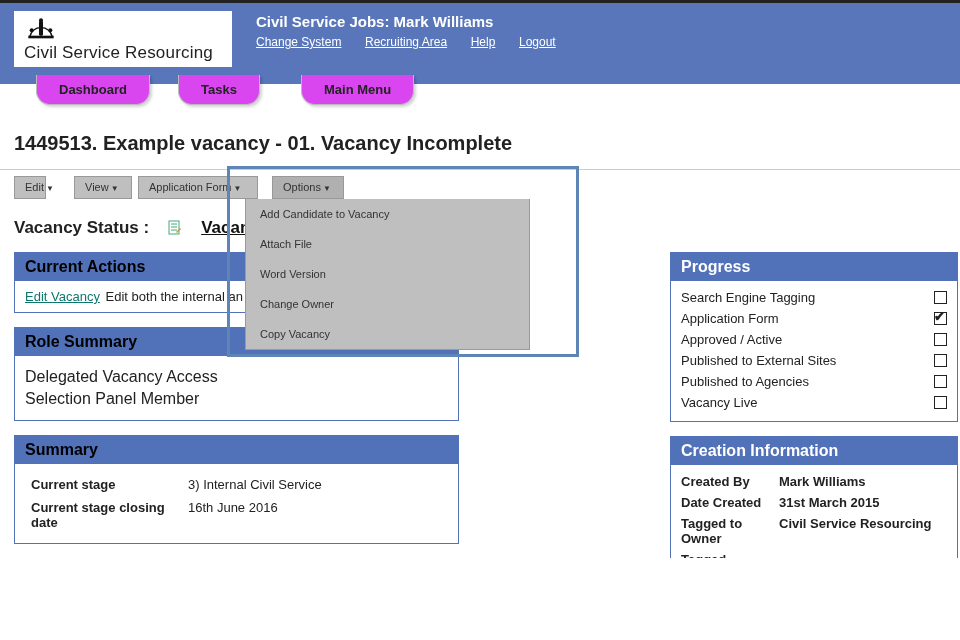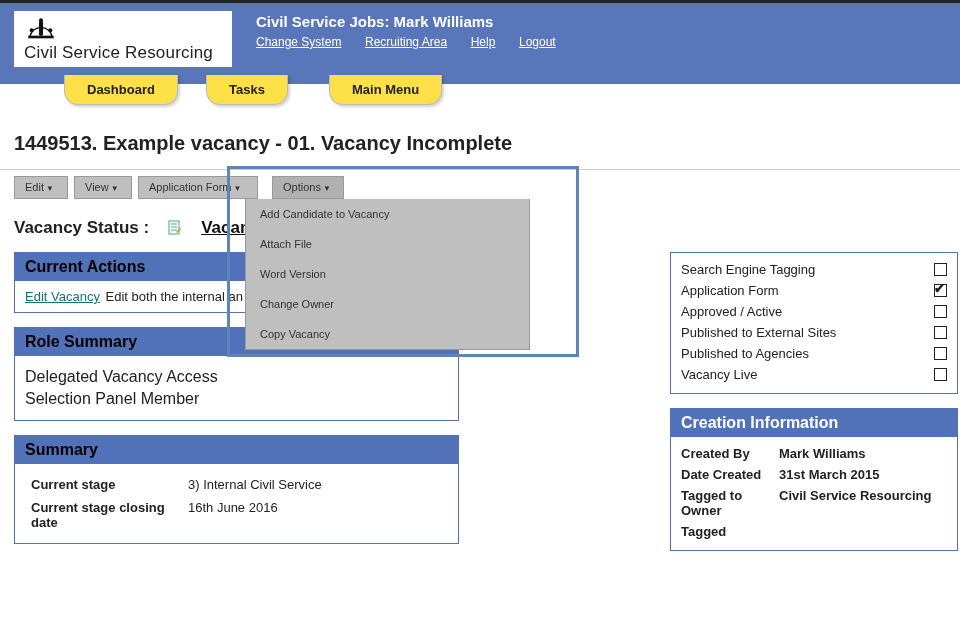--- a/index.html
+++ b/index.html
@@ -6,21 +6,21 @@
   body { font-family: Arial, Helvetica, sans-serif; font-size: 13px; color: #222; background: #fff; width: 960px; }
   .topbar { background: #5976ba; border-top: 3px solid #222; padding: 8px 14px 18px 14px; display: flex; align-items: flex-start; gap: 24px; }
   .logo-box { background: #fff; padding: 6px 10px 4px 10px; height: 56px; width: 218px; display: flex; flex-direction: column; justify-content: center; }
   .logo-crest { display: flex; align-items: center; gap: 6px; }
   .logo-crest svg { width: 34px; height: 24px; }
   .logo-text { font-size: 17px; color: #222; letter-spacing: 0.2px; margin-top: 2px; }
   .topbar-right { padding-top: 2px; color: #fff; font-size: 13px; }
   .topbar-title { font-weight: bold; font-size: 15px; margin-bottom: 4px; }
   .topbar-links a { color: #fff; text-decoration: underline; margin-right: 20px; font-size: 12px; cursor: pointer; }
   .tabsrow { background: #fff; position: relative; padding: 0 14px; height: 26px; border-bottom: 1px solid #fff; margin-top: -1px; }
-  .tab { position: absolute; top: -9px; height: 30px; background: #fde047; border: 1px solid #bbb; border-top: none; border-radius: 0 0 14px 14px; padding: 7px 22px 0 22px; font-size: 13px; font-weight: bold; cursor: pointer; box-shadow: 2px 2px 3px rgba(0,0,0,0.18); margin-left: 28px; }
+  .tab { position: absolute; top: -9px; height: 30px; background: #d946ef; border: 1px solid #bbb; border-top: none; border-radius: 0 0 14px 14px; padding: 7px 22px 0 22px; font-size: 13px; font-weight: bold; cursor: pointer; box-shadow: 2px 2px 3px rgba(0,0,0,0.18); }
   .content { padding: 14px 14px 0 14px; }
   .page-title { font-size: 20px; font-weight: bold; margin: 8px 0 14px 0; }
   .hr1 { height: 1px; background: #ccc; margin: 6px -14px 0 -14px; }
   .toolbar-wrap { position: relative; margin-top: 6px; margin-bottom: 18px; height: 24px; }
   .toolbar-btn { position: absolute; top: 0; height: 23px; background: #bfbfbf; border: 1px solid #999; font-size: 11px; color: #333; padding: 4px 10px 0 10px; cursor: pointer; }
   .toolbar-btn .caret { font-size: 8px; margin-left: 2px; }
   .btn-options { background: #b0b0b0; }
   .dropdown { position: absolute; top: 23px; left: 231px; width: 285px; background: #bfbfbf; border: 1px solid #999; border-top: none; z-index: 5; }
   .dropdown-item { font-size: 11px; padding: 9px 14px; cursor: pointer; color: #333; }
   .highlight-box { position: absolute; border: 3px solid #5e85b6; pointer-events: none; z-index: 8; }
@@ -83,21 +83,21 @@
   <div class="tab" style="left:36px;">Dashboard</div>
   <div class="tab" style="left:178px;">Tasks</div>
   <div class="tab" style="left:301px;">Main Menu</div>
 </div>
 
 <div class="content">
   <div class="page-title">1449513. Example vacancy - 01. Vacancy Incomplete</div>
   <div class="hr1"></div>
 
   <div class="toolbar-wrap">
-    <div class="toolbar-btn" style="left:0; width:54px;">
+    <div class="toolbar-btn" style="left:0; width:32px;">
       <span>Edit</span><span class="caret">▼</span>
     </div>
     <div class="toolbar-btn" style="left:60px; width:58px;">
       <span>View</span><span class="caret">▼</span>
     </div>
     <div class="toolbar-btn" style="left:124px; width:120px;">
       <span>Application Form</span><span class="caret">▼</span>
     </div>
     <div class="toolbar-btn btn-options" style="left:258px; width:72px;">
       <span>Options</span><span class="caret">▼</span>
@@ -159,20 +159,21 @@
               <td>16th June 2016</td>
             </tr>
           </tbody>
             </table>
         </div>
       </div>
     </div>
 
     <div class="rightcol">
       <div class="panel-r">
+        <div class="panel-hdr">Progress</div>
         <div class="progress-body" id="progress-body">
             <div class="progress-row">
               <span>Search Engine Tagging</span>
               <span class="cb"></span>
             </div>
             <div class="progress-row">
               <span>Application Form</span>
               <span class="cb checked"></span>
             </div>
             <div class="progress-row">

